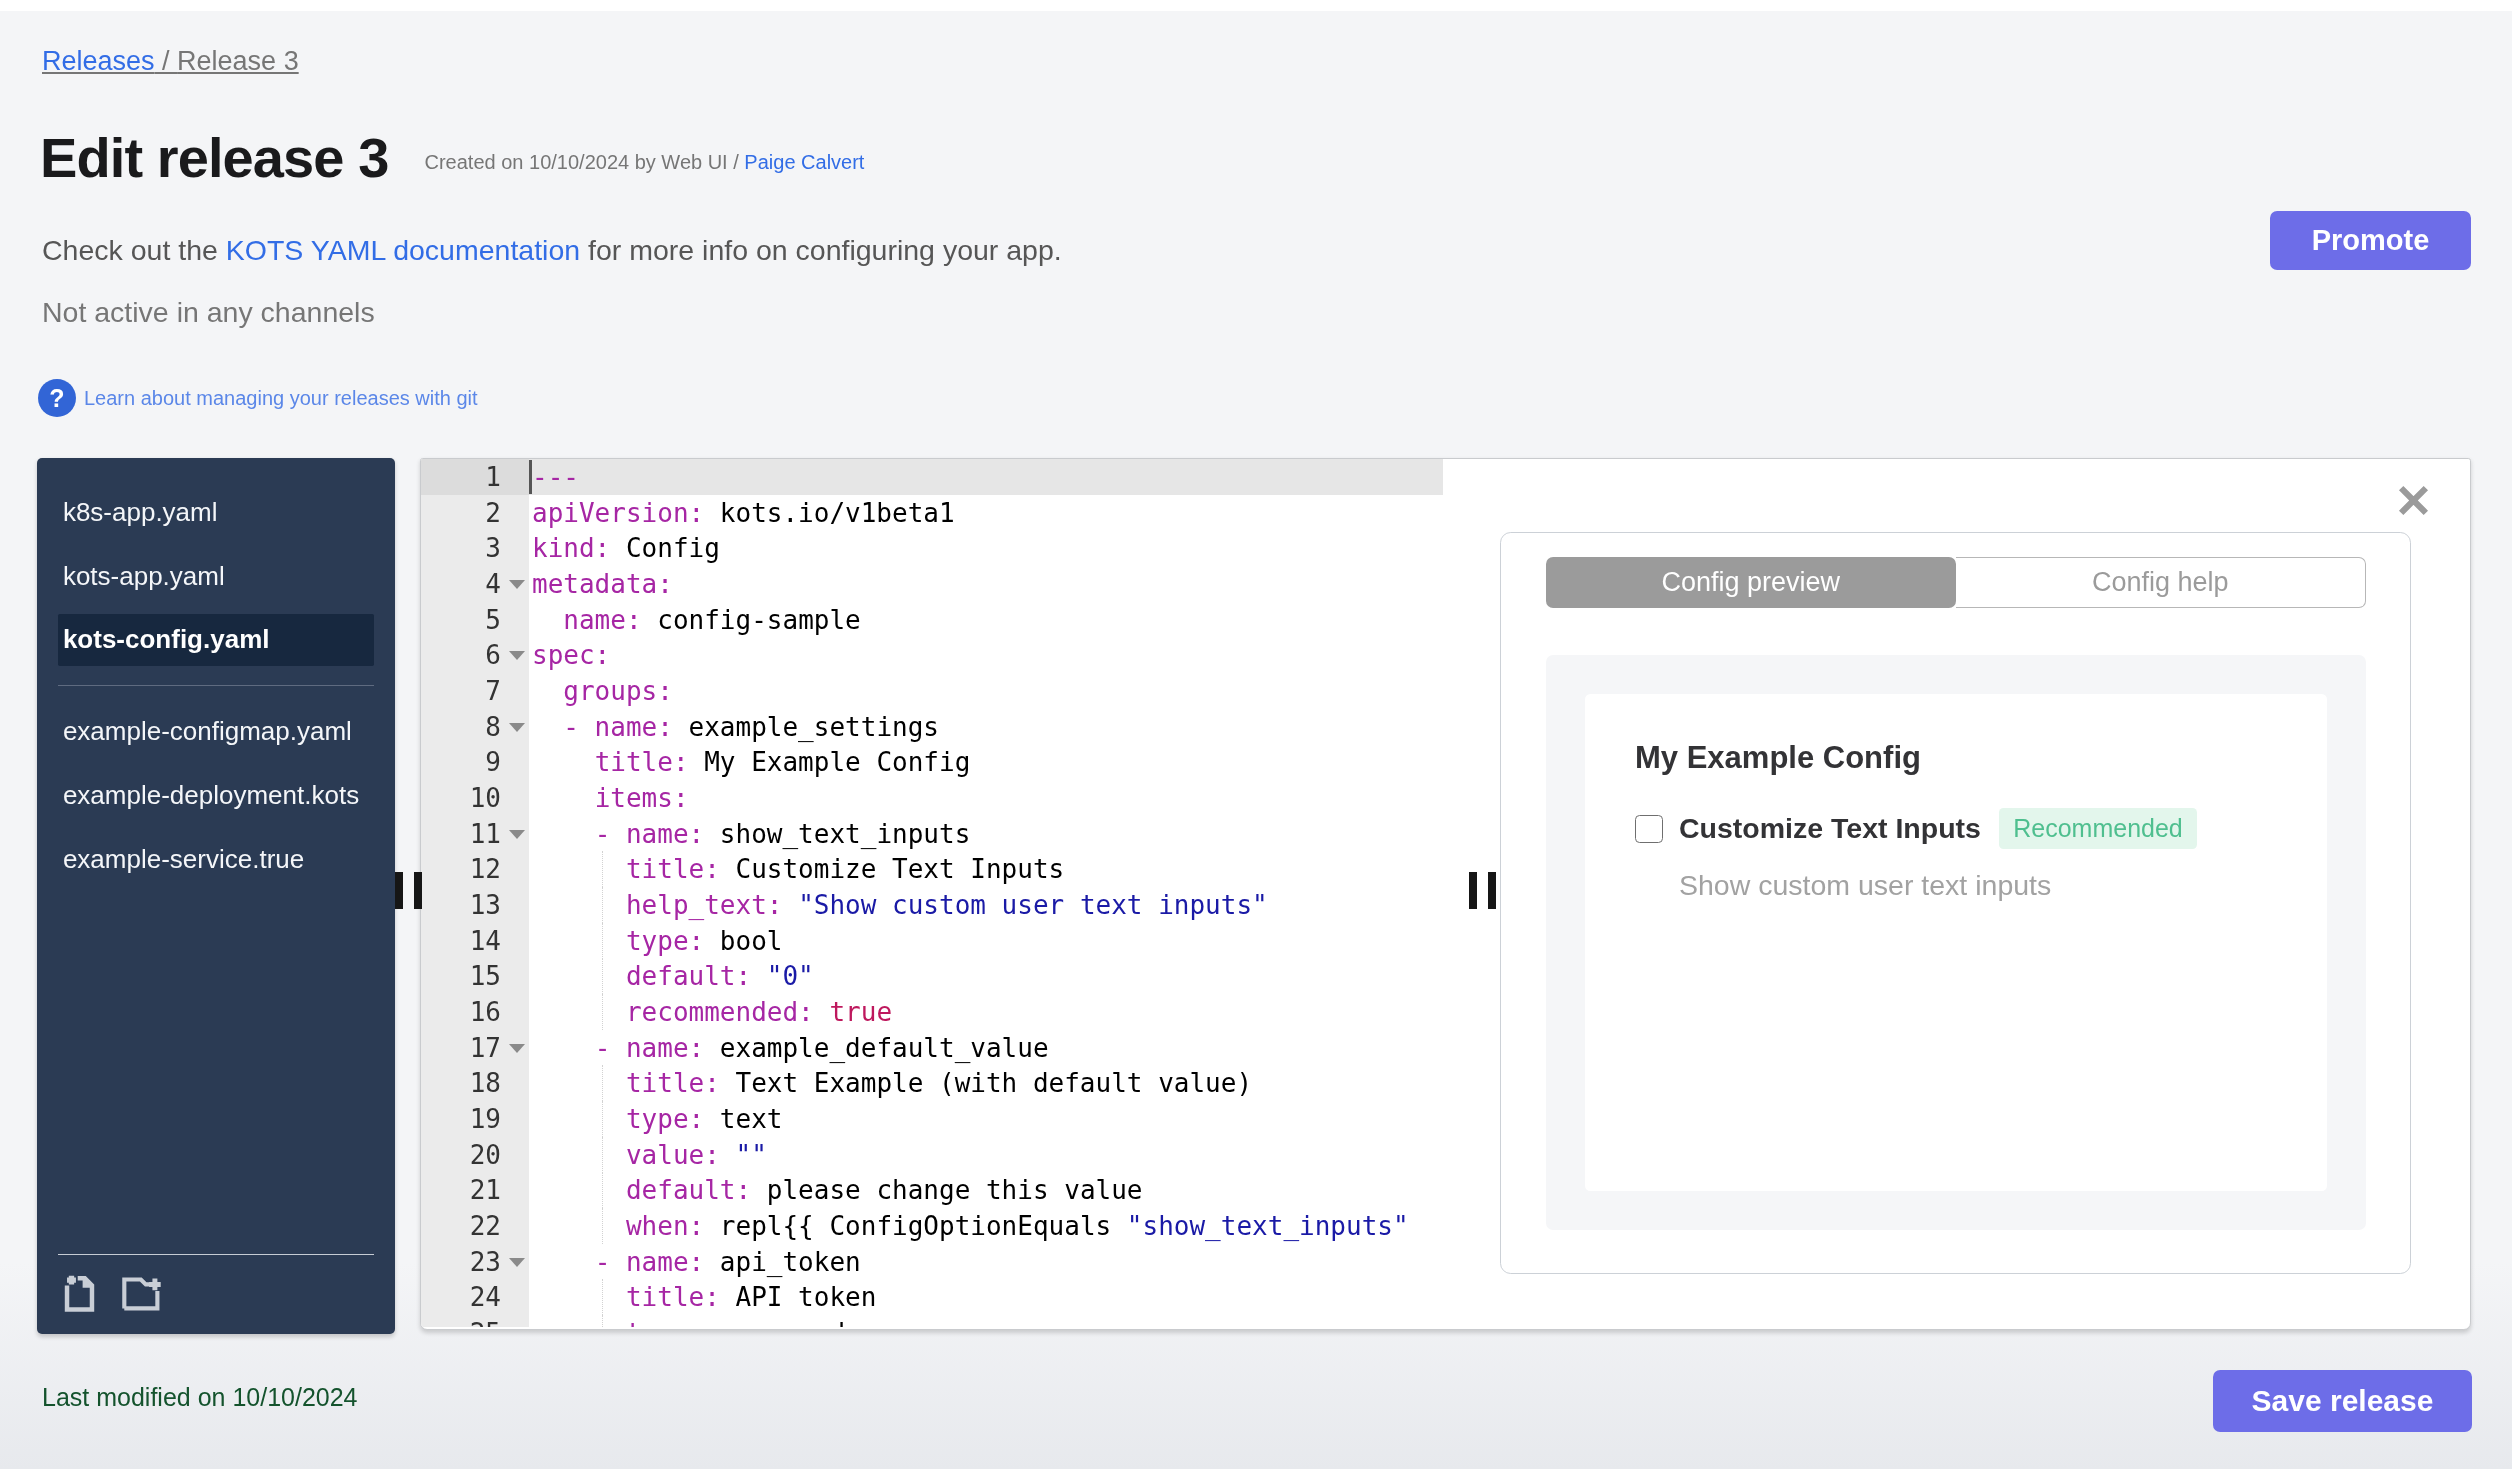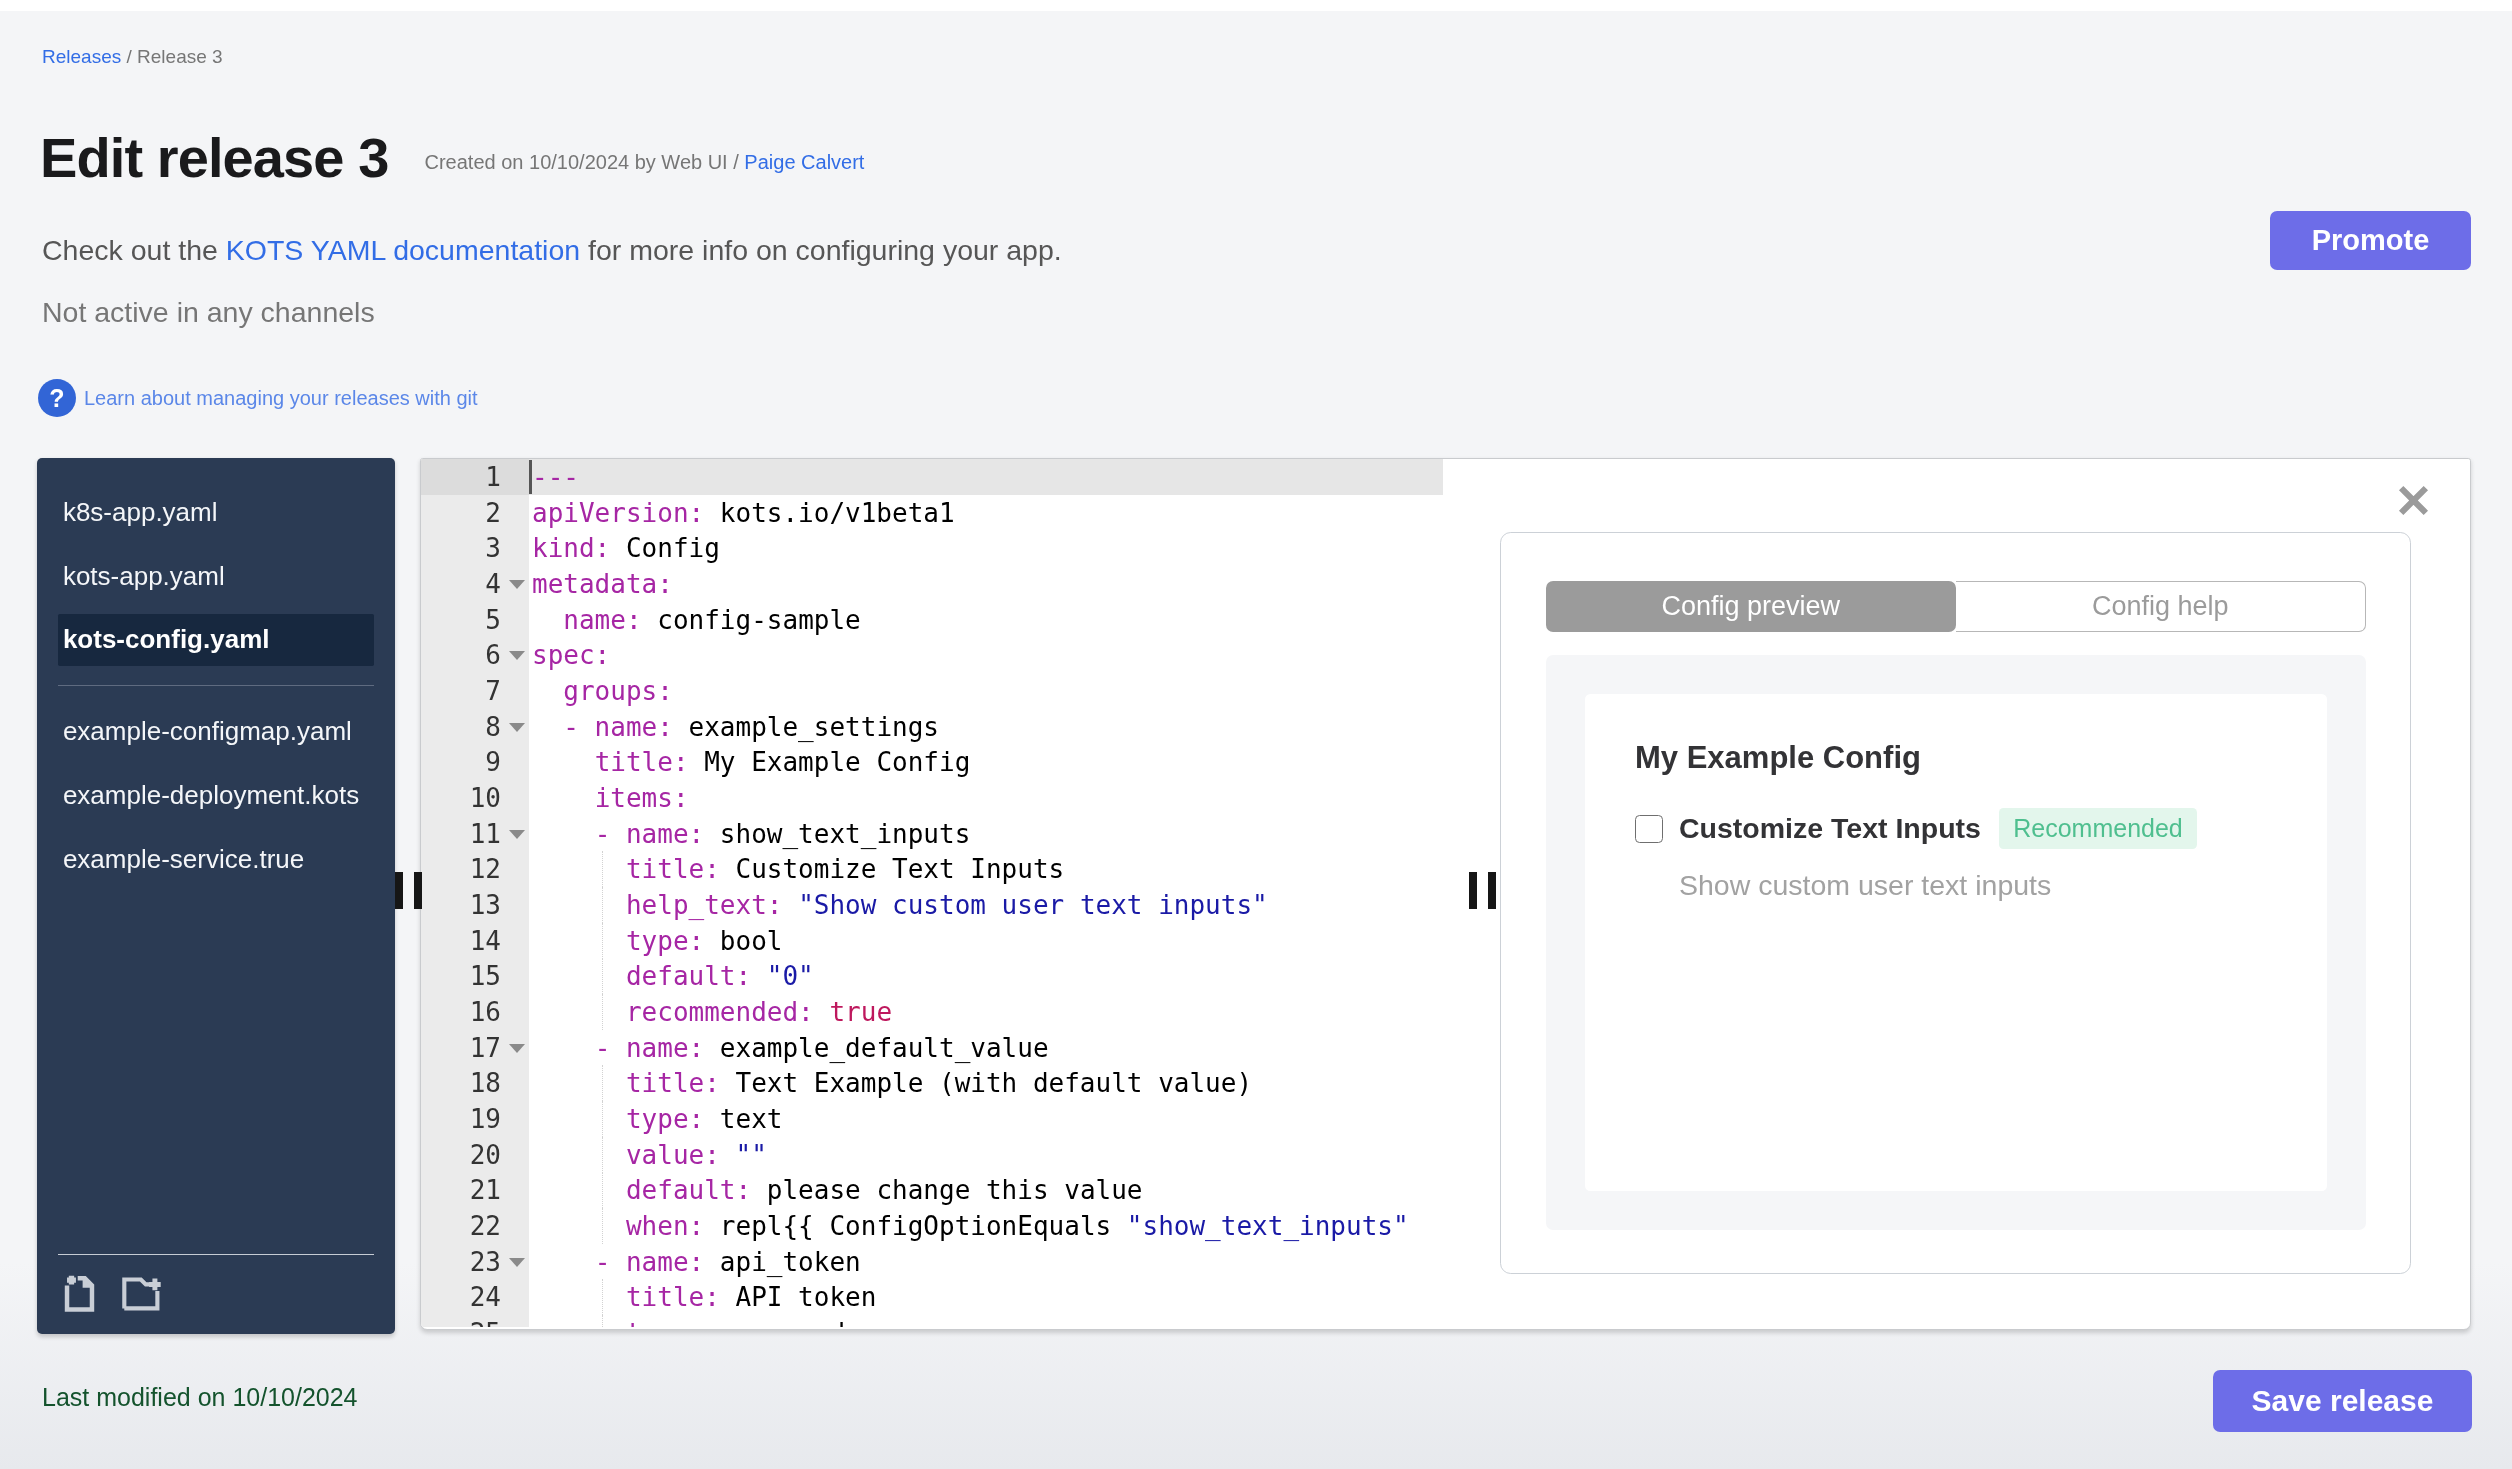--- a/index.html
+++ b/index.html
@@ -6,21 +6,21 @@
   html,body { width:2512px; height:1469px; }
   body {
     font-family:"Liberation Sans", sans-serif;
     background:linear-gradient(#f4f5f7 0%, #f4f5f7 86%, #e7e9ed 100%);
     position:relative; overflow:hidden;
     color:#333;
   }
   .top-strip { position:absolute; left:0; top:0; width:2512px; height:10.7px; background:#fff; }
 
   
-  .breadcrumb { position:absolute; left:42px; top:46px; font-size:19px; color:#767676; }
+  .breadcrumb { position:absolute; left:42px; top:46px; font-size:27px; color:#767676;text-decoration:underline; }
   .breadcrumb a { color:#326de6; text-decoration:none; cursor:pointer; }
   .page-title-row { position:absolute; left:40px; top:125px; display:flex; align-items:center; }
   .page-title { font-size:56px; font-weight:700; color:#1a1a1c; letter-spacing:-0.9px; }
   .created-line { margin-left:36px; font-size:20px; color:#767676; margin-top:9px; }
   .created-line a { color:#326de6; text-decoration:none; cursor:pointer; }
   .docs-line { position:absolute; left:42px; top:234px; font-size:28.5px; color:#565656; }
   .docs-line a { color:#326de6; text-decoration:none; cursor:pointer; }
   .channel-status { position:absolute; left:42px; top:296px; font-size:28.5px; color:#767676; }
   .git-row { position:absolute; left:38px; top:379px; display:flex; align-items:center; }
   .help-circle {
@@ -86,21 +86,21 @@
   .tok-p { color:#000000; }
   .tok-s { color:#1a1aa6; }
   .tok-b { color:#be185d; }
 
   
   .close-btn { position:absolute; left:1974px; top:23px; width:37px; height:37px; cursor:pointer; }
   .preview-card {
     position:absolute; left:1079px; top:73px; width:911px; height:742px;
     background:#fff; border:1.8px solid #ccd1d7; border-radius:10.7px;
   }
-  .tabs { position:absolute; left:45px; top:24px; width:820px; height:51px; display:flex;margin-top:24px; }
+  .tabs { position:absolute; left:45px; top:24px; width:820px; height:51px; display:flex; }
   .tab {
     flex:1; display:flex; align-items:center; justify-content:center;
     font-size:27px; cursor:pointer; user-select:none;
   }
   .tab.active { background:#9b9b9b; color:#fff; border-radius:7.1px; z-index:1; }
   .tab.inactive { background:#fff; color:#9b9b9b; border:1.8px solid #b7b7b7; border-left:none; border-radius:0 7.1px 7.1px 0; }
   .config-area {
     position:absolute; left:45px; top:122px; width:820px; height:575px;
     background:#f5f6f8; border-radius:7.1px;
   }

